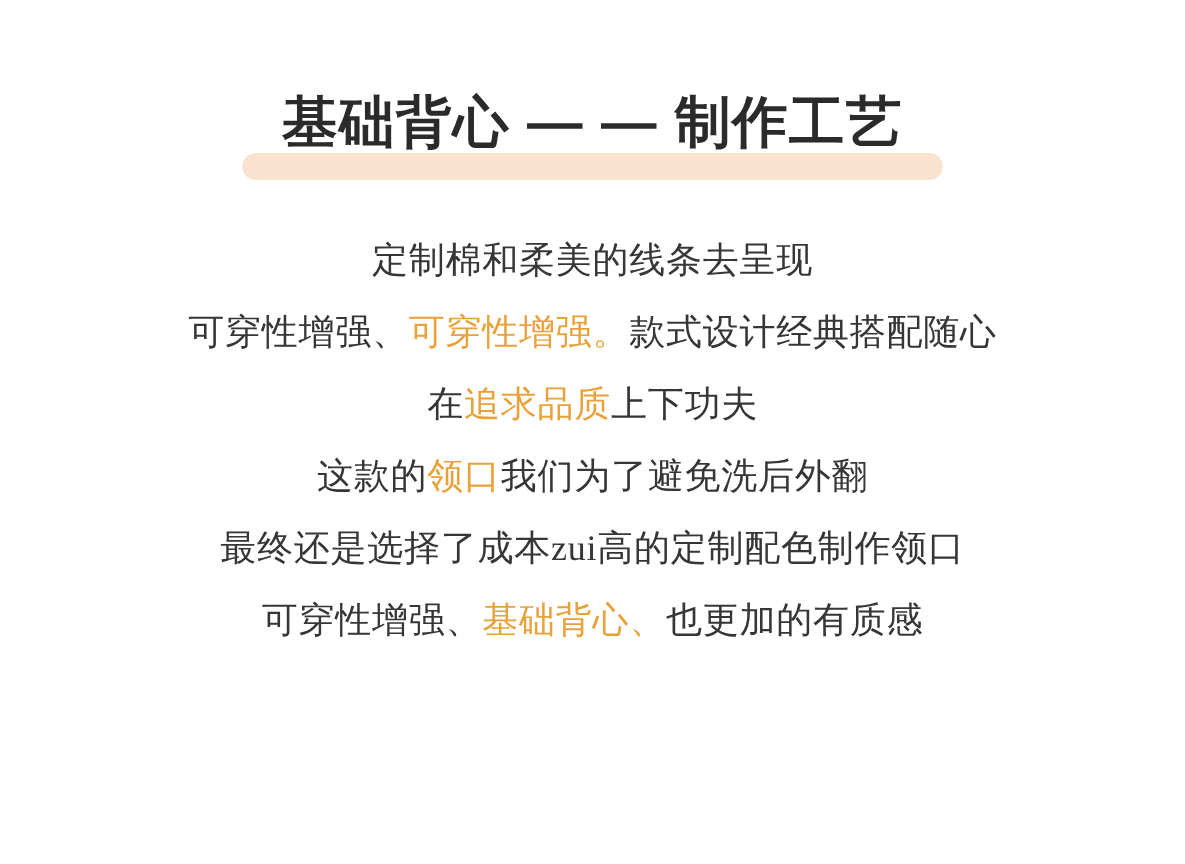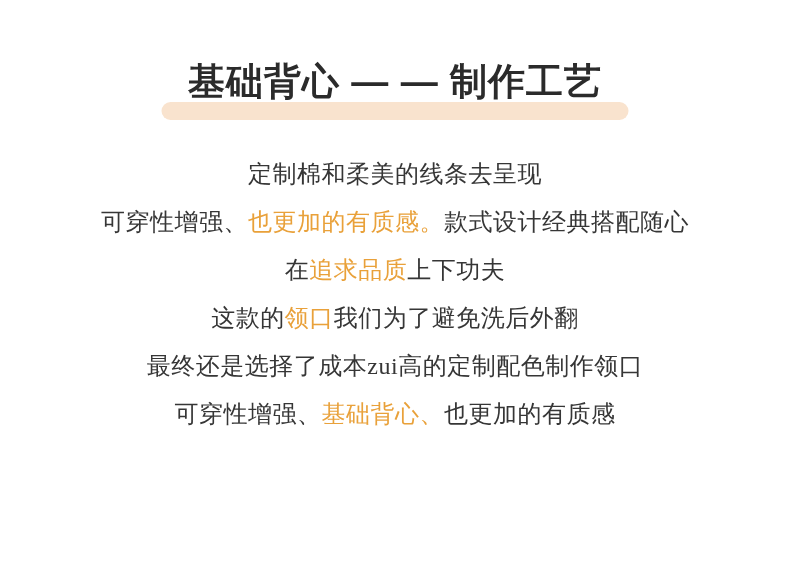--- a/index.html
+++ b/index.html
@@ -82,20 +82,20 @@
 
   <div class="header">
     <div class="title-wrap">
       <div class="title-highlight-bar"></div>
       <div class="page-title">基础背心 — — 制作工艺</div>
     </div>
   </div>
 
   <div class="description">
       <p class="line"><span class="seg">定制棉和柔美的线条去呈现</span></p>
-      <p class="line"><span class="seg">可穿性增强、</span><span class="seg orange">也更加的有质感。</span><span class="seg">款式设计经典搭配随心</span></p>
+      <p class="line"><span class="seg">可穿性增强、</span><span class="seg orange">可穿性增强。</span><span class="seg">款式设计经典搭配随心</span></p>
       <p class="line"><span class="seg">在</span><span class="seg orange">追求品质</span><span class="seg">上下功夫</span></p>
       <p class="line"><span class="seg">这款的</span><span class="seg orange">领口</span><span class="seg">我们为了避免洗后外翻</span></p>
       <p class="line"><span class="seg">最终还是选择了成本zui高的定制配色制作领口</span></p>
       <p class="line"><span class="seg">可穿性增强、</span><span class="seg orange">基础背心、</span><span class="seg">也更加的有质感</span></p>
     </div>
 
 </div>
 
 </body></html>

